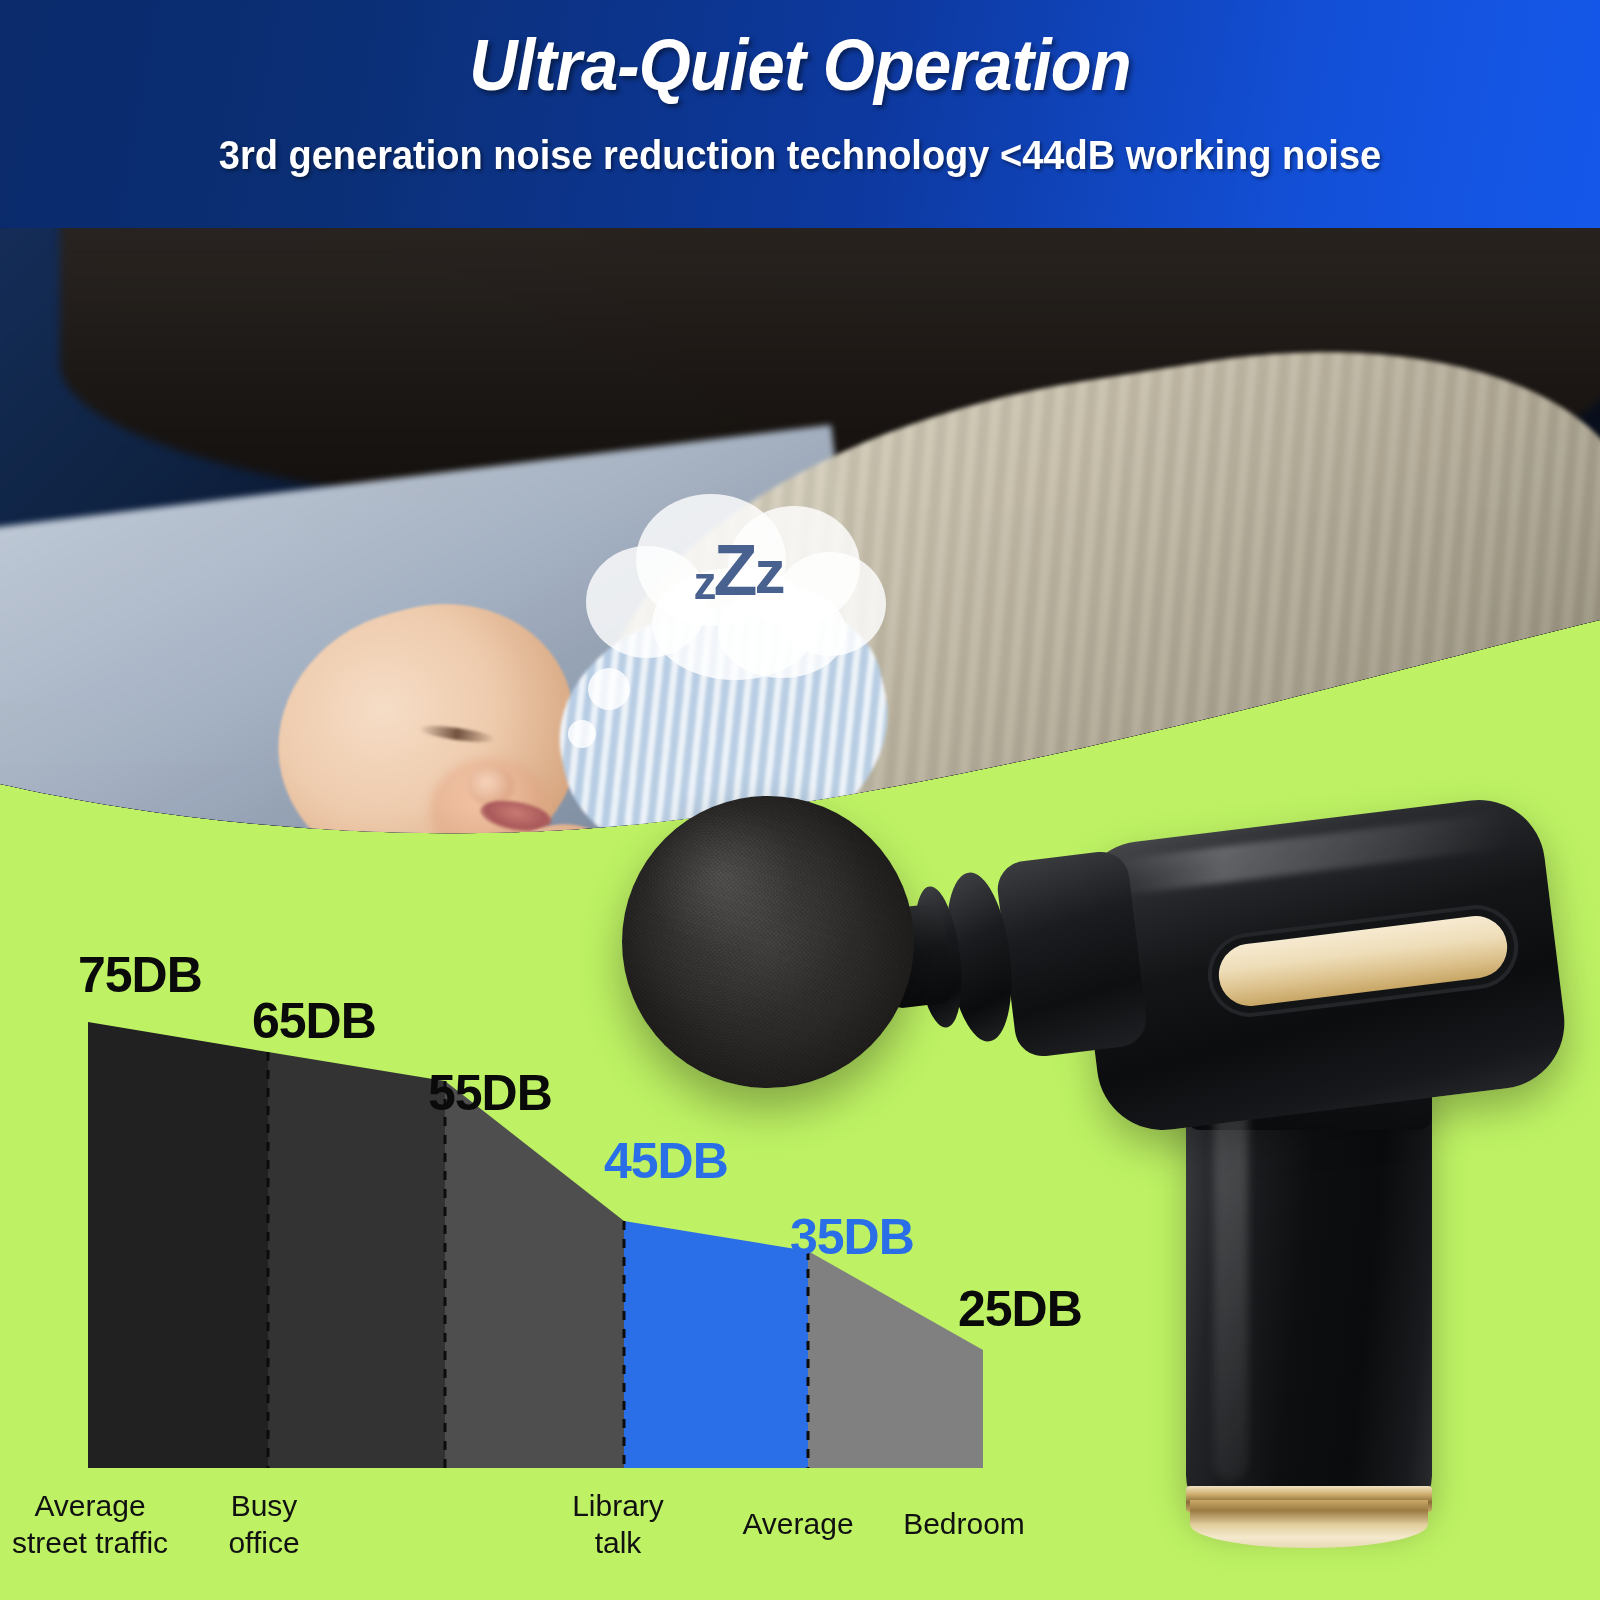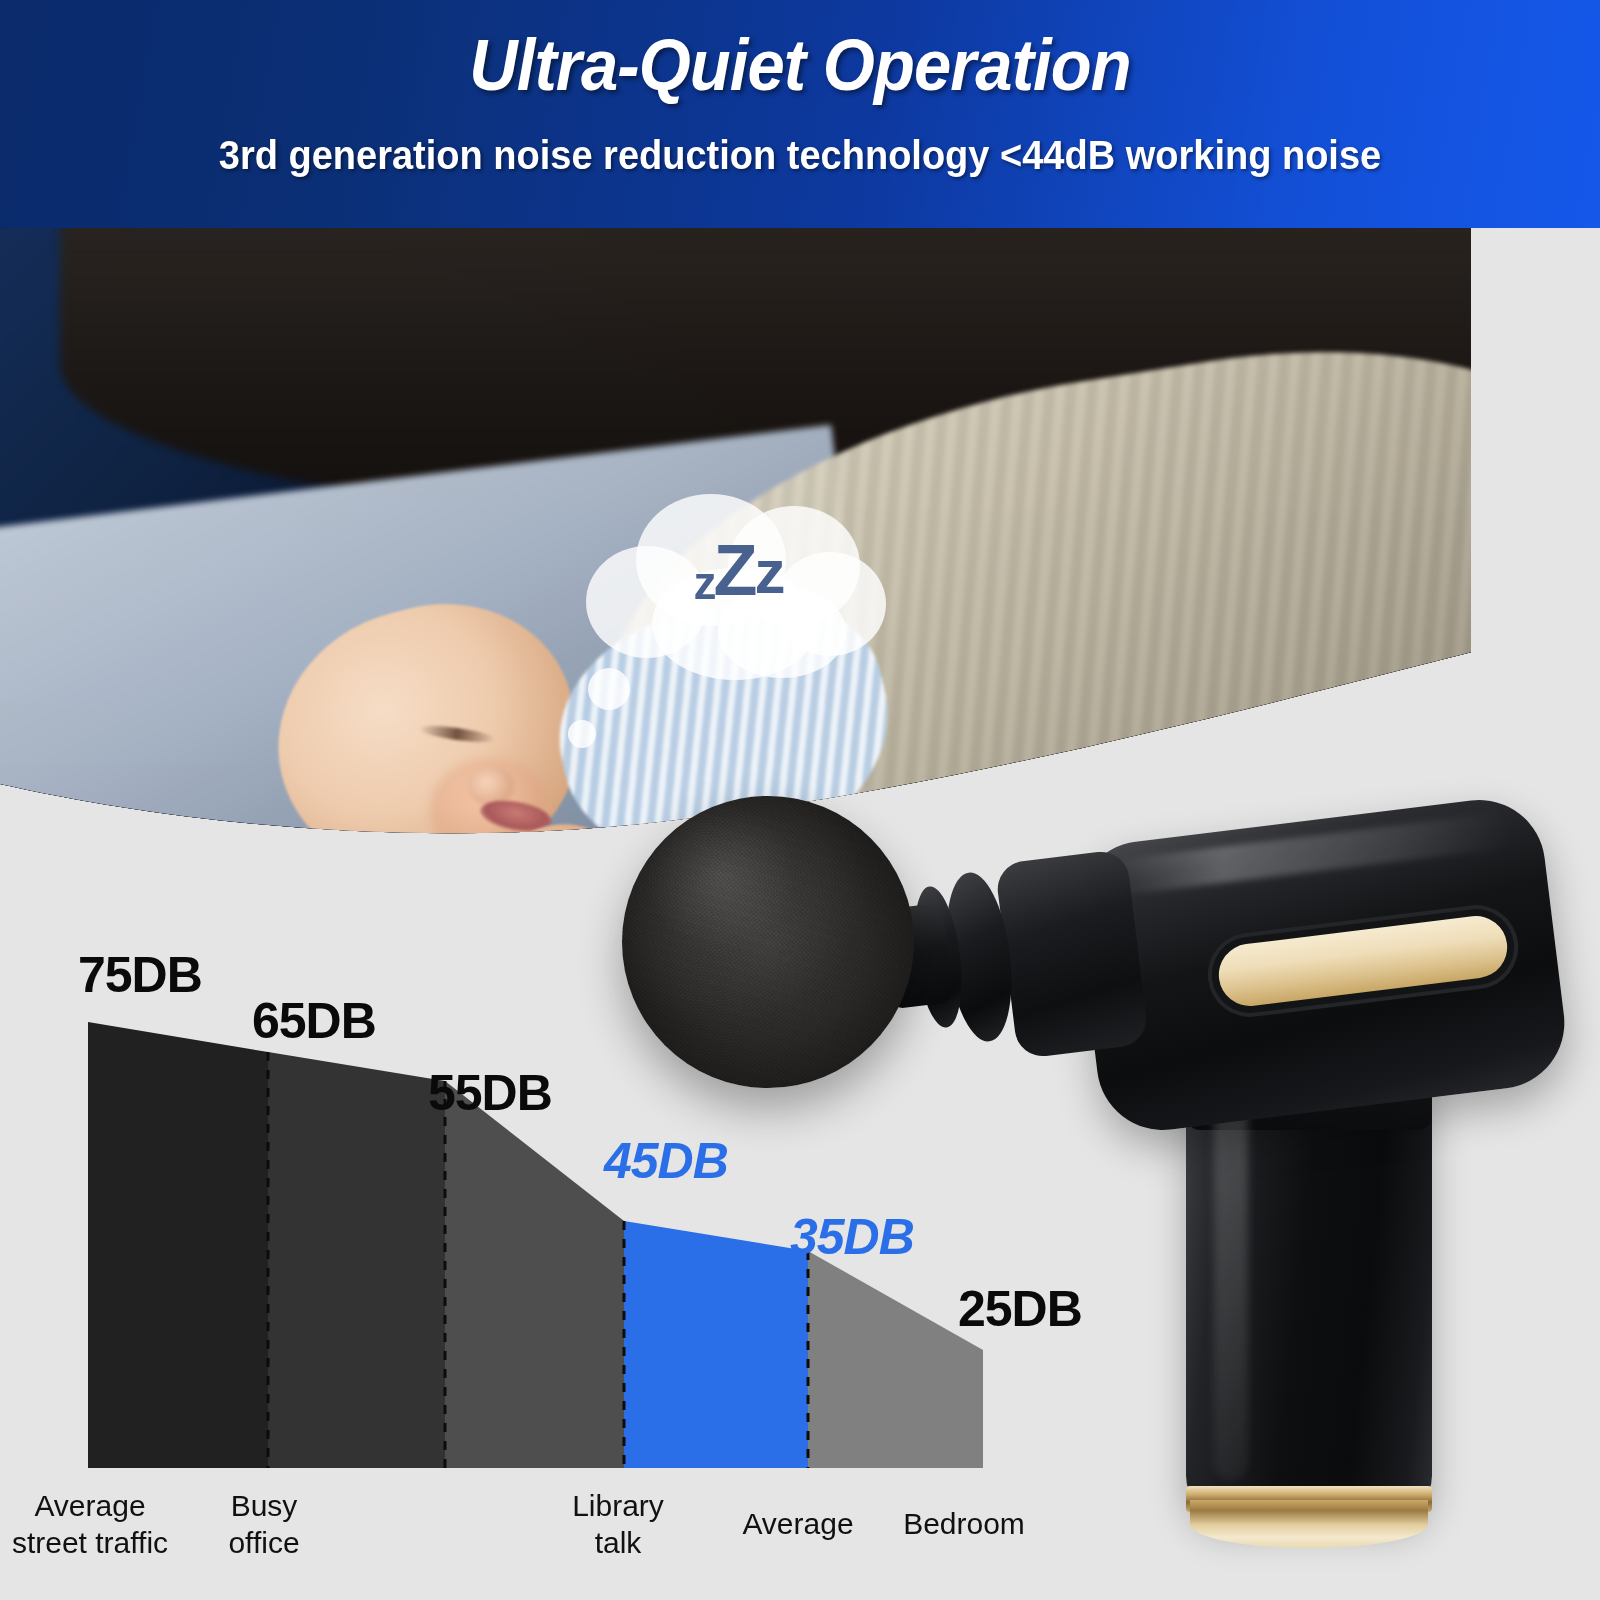--- a/index.html
+++ b/index.html
@@ -2,21 +2,21 @@
 <html><head>
 <meta charset="utf-8">
 <style>
   html,body{margin:0;padding:0;background:#fff;}
   body{font-family:"Liberation Sans",sans-serif;}
 
   #page{
     position:relative;
     width:1600px;height:1600px;
     overflow:hidden;
-    background:#e5e5e5;
+    background:#bef264;
   }
 
   
   .header{
     position:absolute;left:0;top:0;width:1600px;height:228px;
     background:linear-gradient(100deg,#0a2a6b 0%,#0b2f76 22%,#0d39a0 55%,#1350d8 82%,#1558ea 100%);
     overflow:hidden;
   }
   .header-title{
     position:absolute;left:0;top:24px;width:1600px;
@@ -33,21 +33,21 @@
     text-align:center;
     font-size:40px;font-weight:bold;
     color:#ffffff;
     transform:scaleX(.95);
     text-shadow:2px 2px 4px rgba(0,0,0,.45);
     white-space:nowrap;
   }
 
   
   .photo-wrap{
-    position:absolute;left:0;top:228px;width:1471px;height:620px;
+    position:absolute;left:0;top:228px;width:1600px;height:620px;
     overflow:hidden;
     
     -webkit-clip-path:path("M0,0 L1600,0 L1600,620 L1600,392 C1320,460 980,560 640,596 C400,620 170,594 0,556 Z");
     clip-path:path("M0,0 L1600,0 L1600,392 C1320,460 980,560 640,596 C400,620 170,594 0,556 Z");
     background:#0c1726;
   }
   
   .photo-bg{
     position:absolute;inset:0;
     background:
@@ -272,21 +272,21 @@
   .chart{position:absolute;left:0;top:868px;width:1558px;height:752px;}
   .chart svg{position:absolute;left:0;top:0;}
 
   .db-label{
     position:absolute;
     font-size:50px;font-weight:bold;
     color:#0a0a0a;
     white-space:nowrap;
     letter-spacing:-1px;
   }
-  .db-label.accent{color:#2b6fe8;font-style:italic;}
+  .db-label.accent{color:#2b6fe8;}
 
   .cat-label{
     position:absolute;
     font-size:30px;
     color:#111111;
     text-align:center;
     line-height:1.22;
     white-space:nowrap;
   }
 </style>

